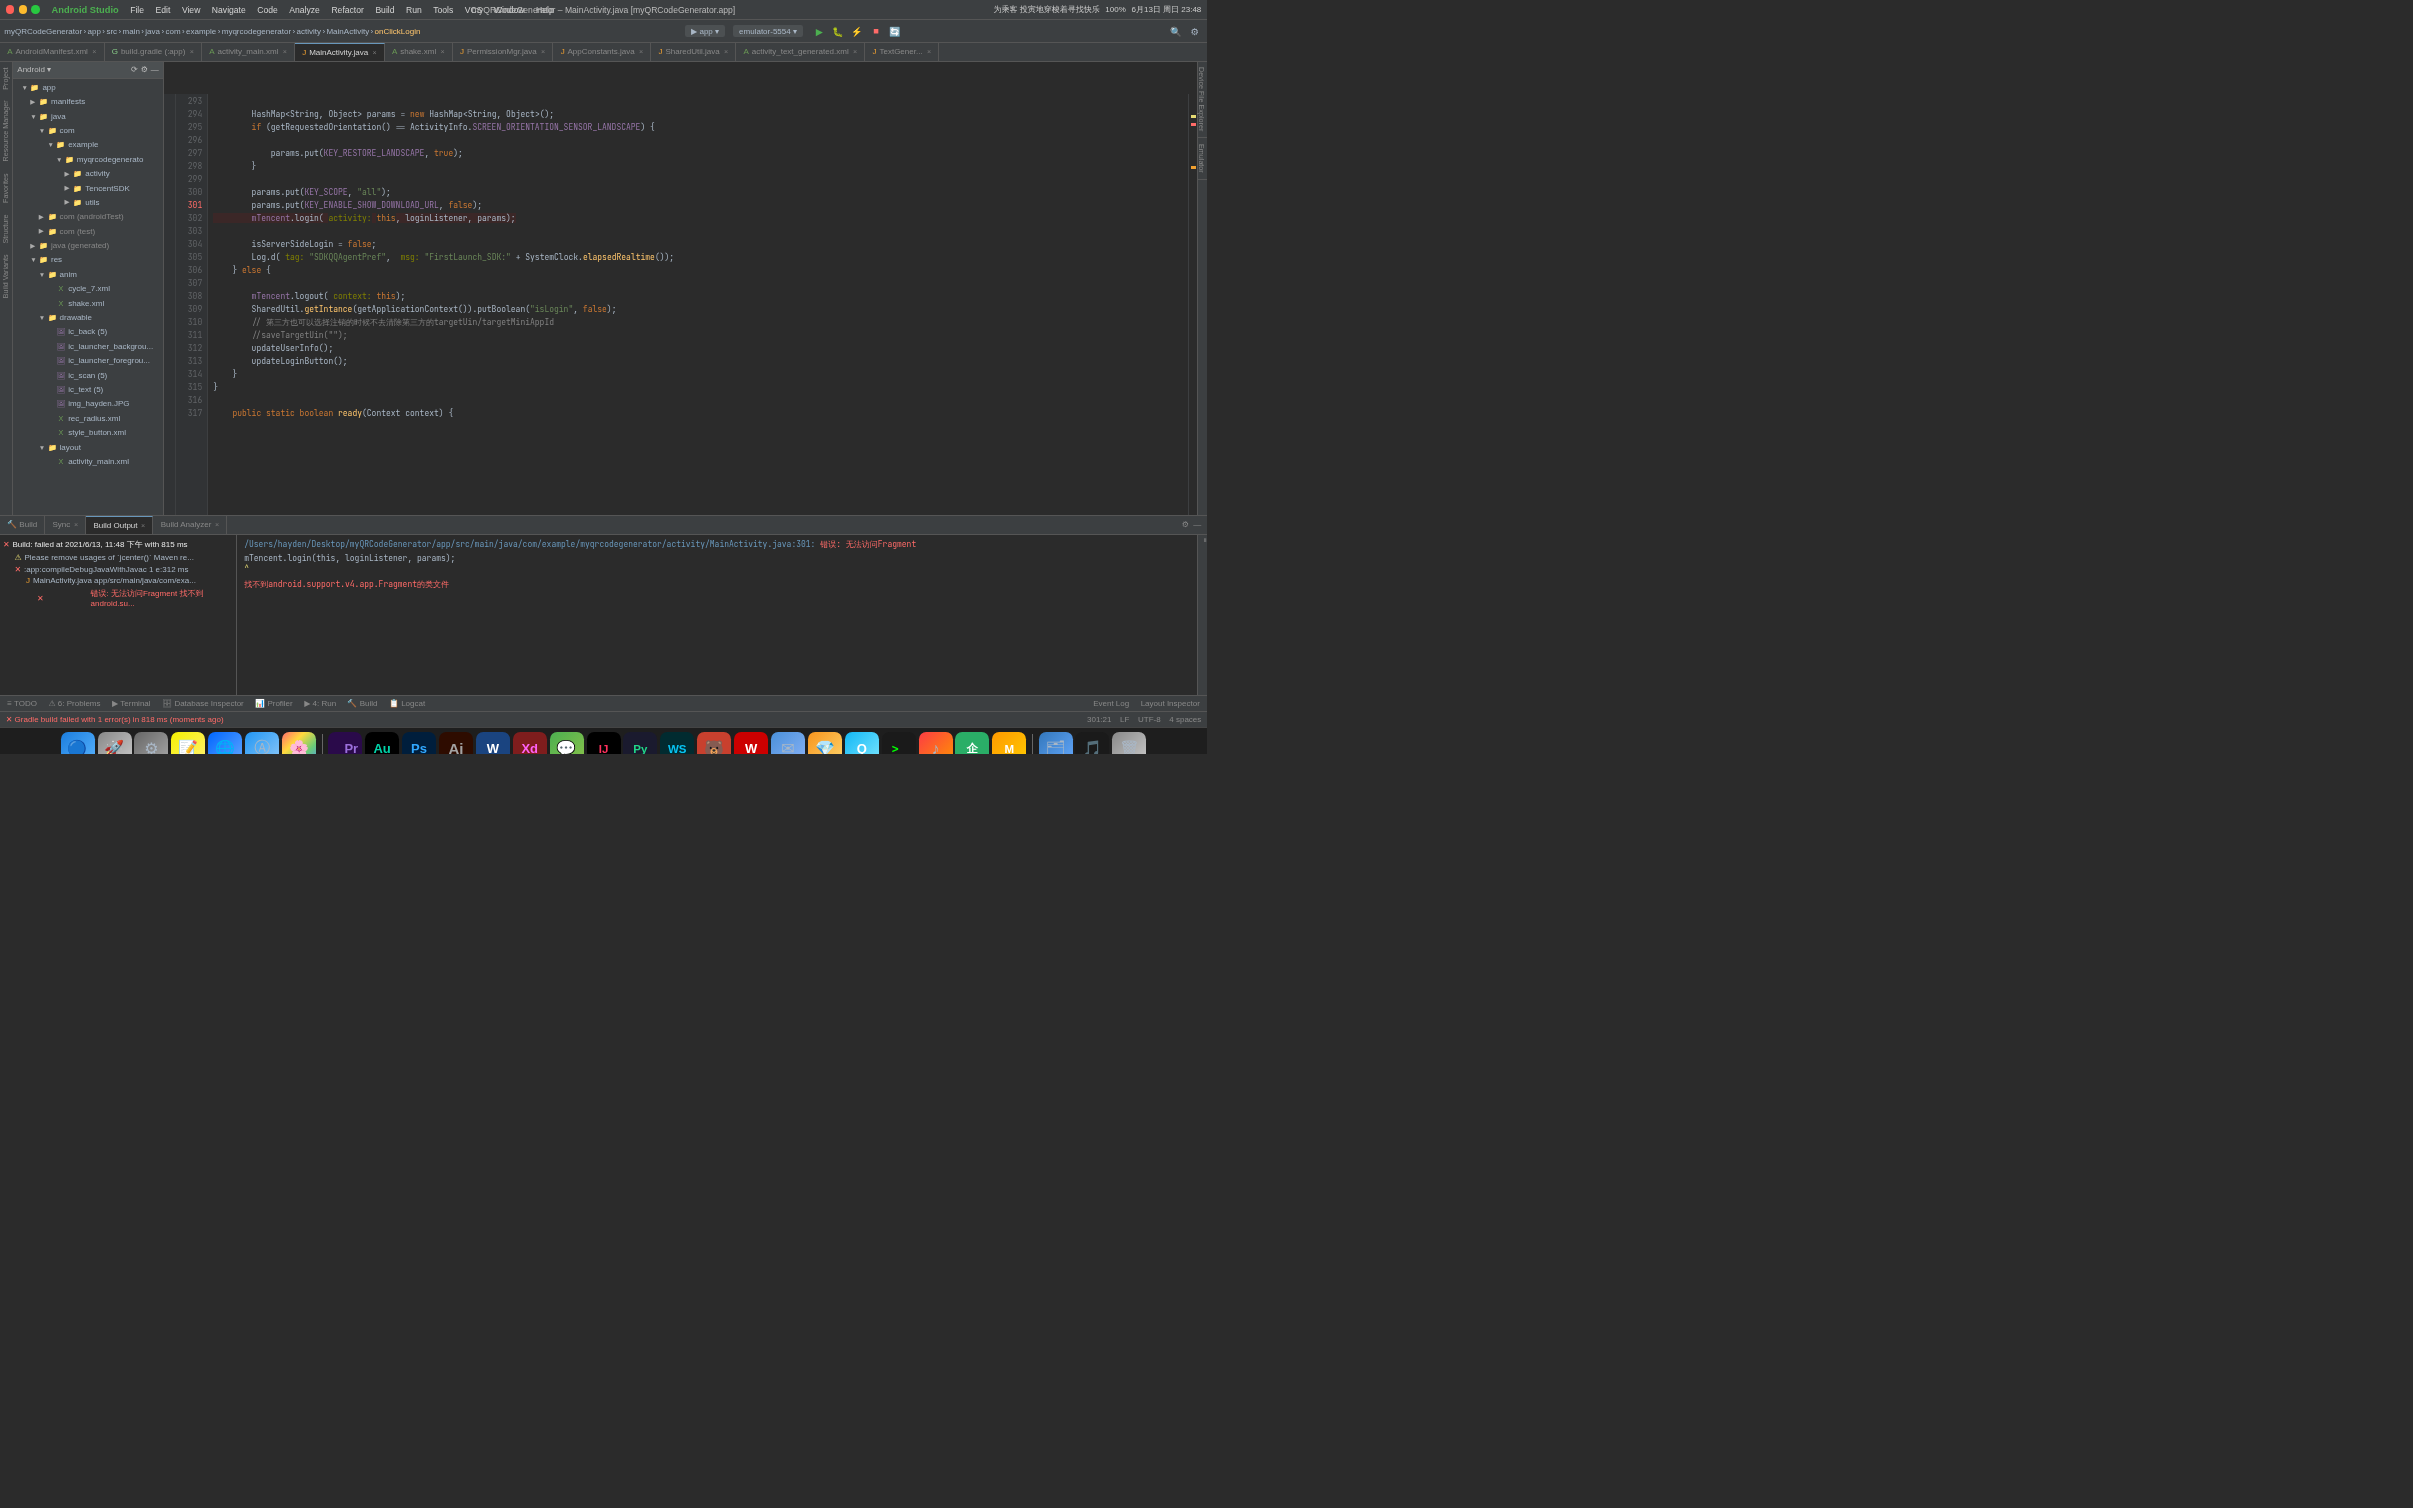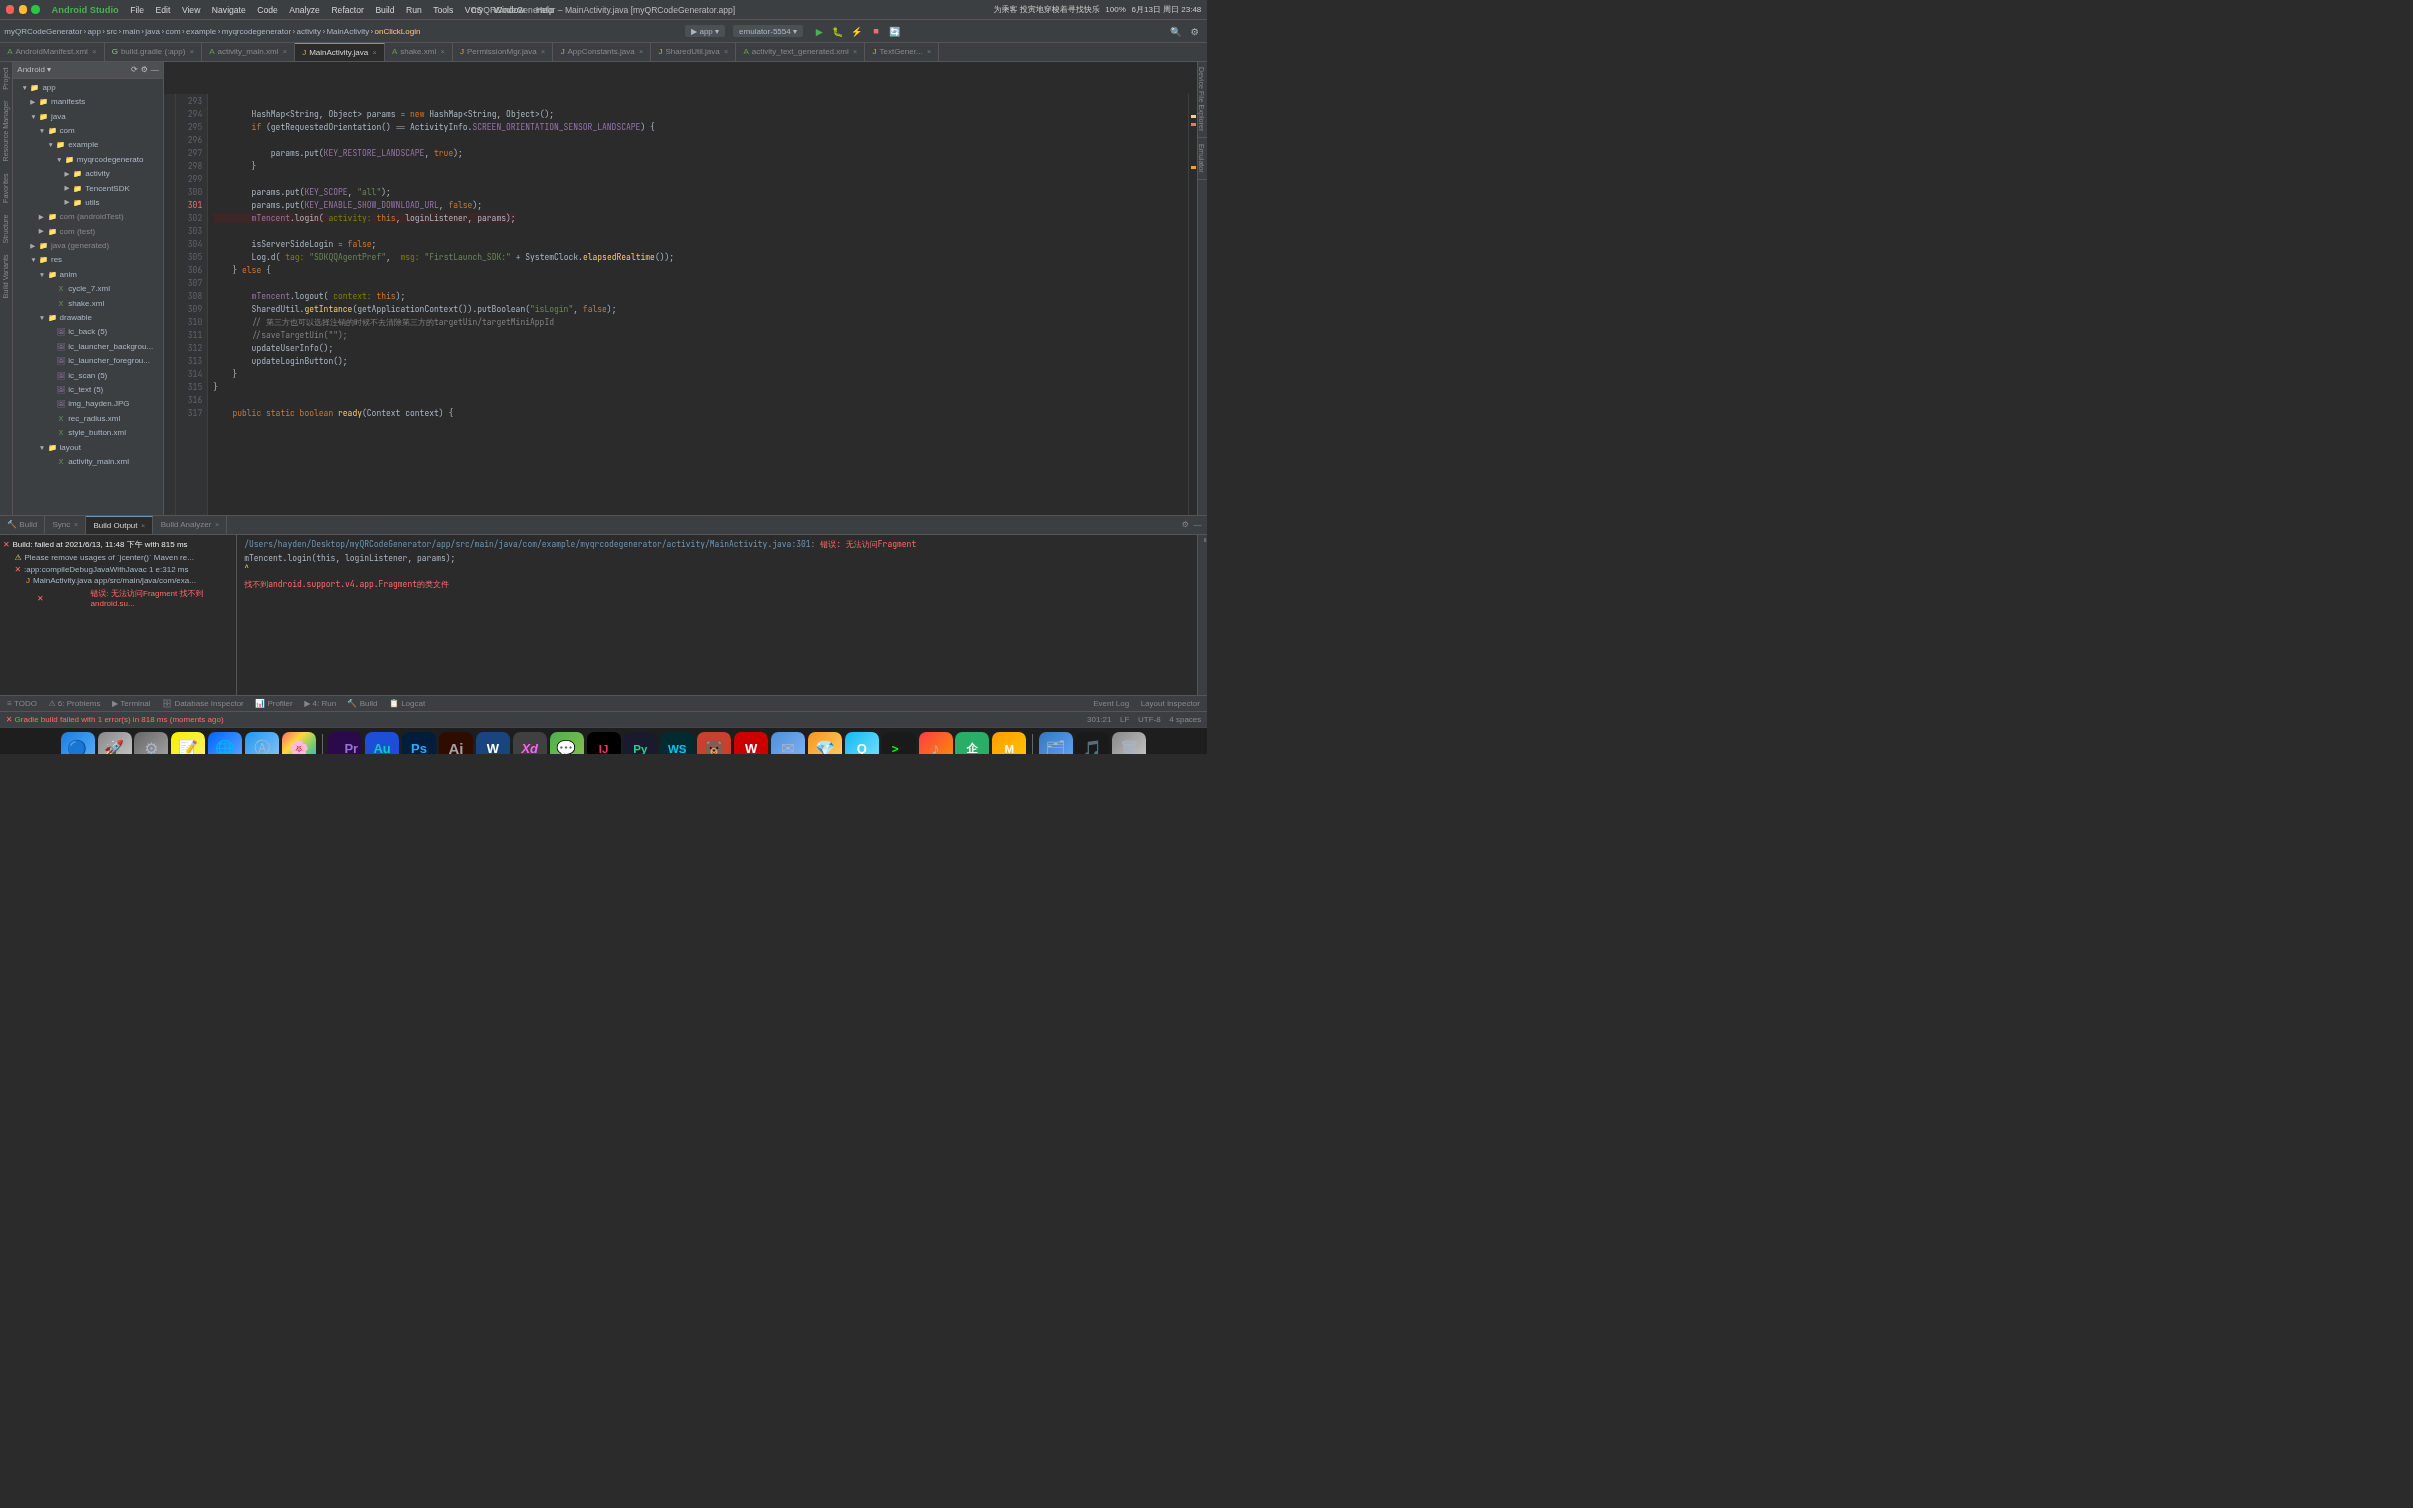--- a/index.html
+++ b/index.html
@@ -1052,33 +1052,33 @@
   <div class="dock-item" style="background:linear-gradient(135deg,#2196F3,#90caf9); border-radius:7.2px;">
     <span style="font-size:16px;">Ⓐ</span>
   </div>
   <div class="dock-item" style="background:linear-gradient(135deg,#ff6b6b,#ffd93d,#6bcb77,#4d96ff); border-radius:7.2px;">
     <span style="font-size:16px;">🌸</span>
   </div>
   <div style="width:0.7px; background:#666; height:29px; margin:0 2.9px;"></div>
   <div class="dock-item" style="background:#2a0a4a; border-radius:7.2px;">
     <span style="font-size:13px; color:#9b6fdb; font-weight:bold;margin-left:12px;">Pr</span>
   </div>
-  <div class="dock-item" style="background:#1d4ed8; border-radius:7.2px;">
+  <div class="dock-item" style="background:#000000; border-radius:7.2px;">
     <span style="font-size:13px; color:#00d4aa; font-weight:bold;">Au</span>
   </div>
   <div class="dock-item" style="background:#001e3c; border-radius:7.2px;">
     <span style="font-size:13px; color:#31a8ff; font-weight:bold;">Ps</span>
   </div>
   <div class="dock-item" style="background:#2e0c00; border-radius:7.2px;">
     <span style="font-size:15px; color:#a3a3a3; font-weight:bold;">Ai</span>
   </div>
   <div class="dock-item" style="background:#1a4480; border-radius:7.2px;">
     <span style="font-size:13px; color:#fff; font-weight:bold;">W</span>
   </div>
-  <div class="dock-item" style="background:#404040; border-radius:7.2px;font-style:italic;">
+  <div class="dock-item" style="background:#7f1d1d; border-radius:7.2px;">
     <span style="font-size:13px; color:#ff61f6; font-weight:bold;">Xd</span>
   </div>
   <div class="dock-item" style="background:linear-gradient(135deg,#4CAF50,#8BC34A); border-radius:7.2px;">
     <span style="font-size:16px;">💬</span>
     <div class="dock-dot"></div>
   </div>
   <div class="dock-item" style="background:#000; border-radius:7.2px;">
     <span style="font-size:11.5px; color:#fe315d; font-weight:bold;">IJ</span>
   </div>
   <div class="dock-item" style="background:#1a1a2e; border-radius:7.2px;">

